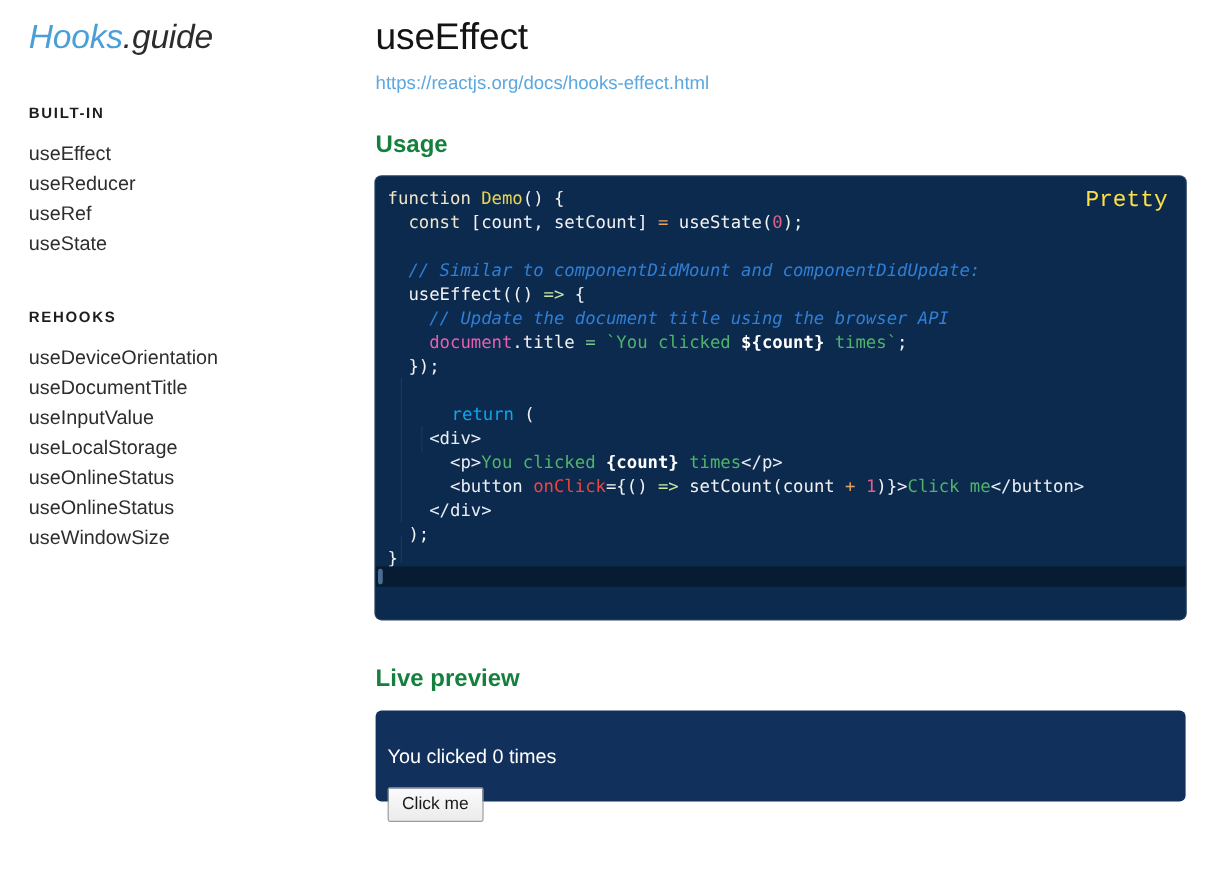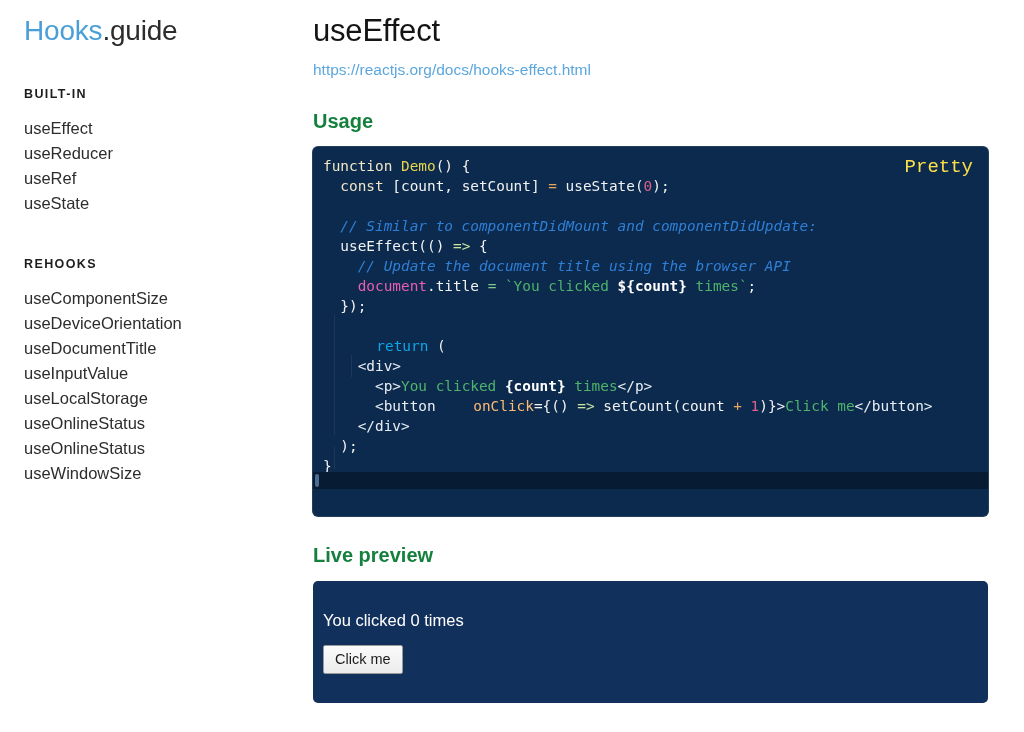--- a/index.html
+++ b/index.html
@@ -29,20 +29,21 @@
     box-sizing: border-box;
     padding: 14px 0 0 24px;
   }
   .brand {
     font-size: 28px;
     line-height: 34px;
     font-weight: 400;
     letter-spacing: -0.2px;
     margin: 0 0 0 0;
     white-space: nowrap;
+    font-style: italic;
   }
   .brand .brand-hooks { color: #4a9fd8; }
   .brand .brand-guide { color: #2c2c2c; }
 
   .nav-heading {
     font-size: 12.5px;
     font-weight: 700;
     letter-spacing: 1.4px;
     color: #1d1d1d;
     margin: 0;
@@ -93,21 +94,21 @@
   }
 
   .section-heading {
     font-size: 20px;
     line-height: 26px;
     font-weight: 700;
     color: #15803d;
     margin: 0;
   }
   .section-heading.usage { padding-top: 27px; }
-  .section-heading.live { padding-top: 26px; }
+  .section-heading.live { padding-top: 37px; }
 
   
   .code-wrap {
     position: relative;
     margin-top: 13px;
     background: #0c2a4d;
     border-radius: 5px;
     height: 369px;
     box-sizing: border-box;
     overflow: hidden;
@@ -161,21 +162,21 @@
   .t-plain   { color: #f2f2f2; }
   .t-punct   { color: #f2f2f2; }
   .t-op      { color: #e8a45c; }   
   .t-arrow   { color: #c8e6a0; }   
   .t-num     { color: #e0608a; }   
   .t-str     { color: #4fb36b; }   
   .t-comment { color: #2f7fd6; font-style: italic; }
   .t-obj     { color: #e85fb0; }   
   .t-prop    { color: #f2f2f2; }
   .t-tag     { color: #e9eef5; }
-  .t-attr    { color: #fdba74; margin-left: 29px; }
+  .t-attr    { color: #ef4444; }
   .t-interp  { color: #ffffff; font-weight: bold; }
   .t-eq-green{ color: #7ec98f; }
 
   .code-scroll-track {
     position: absolute;
     left: 0;
     right: 0;
     bottom: 27px;
     height: 17px;
     background: #071c33;
@@ -190,21 +191,21 @@
     background: #4a6d91;
     border-radius: 2px;
     cursor: pointer;
   }
 
   
   .preview-box {
     margin-top: 13px;
     background: #11305c;
     border-radius: 5px;
-    height: 122px;
+    height: 76px;
     box-sizing: border-box;
     padding: 28px 0 0 8px;
   }
   .preview-text {
     font-family: "Liberation Sans", sans-serif;
     font-size: 16.5px;
     line-height: 22px;
     color: #ffffff;
     margin: 0;
     padding-left: 2px;
@@ -237,21 +238,20 @@
     <h2 class="nav-heading built-in">BUILT-IN</h2>
     <ul class="nav-list built-in-list">
       <li class="nav-item">useEffect</li>
       <li class="nav-item">useReducer</li>
       <li class="nav-item">useRef</li>
       <li class="nav-item">useState</li>
     </ul>
 
     <h2 class="nav-heading rehooks">REHOOKS</h2>
     <ul class="nav-list rehooks-list">
-      <li class="nav-item">useComponentSize</li>
       <li class="nav-item">useDeviceOrientation</li>
       <li class="nav-item">useDocumentTitle</li>
       <li class="nav-item">useInputValue</li>
       <li class="nav-item">useLocalStorage</li>
       <li class="nav-item">useOnlineStatus</li>
       <li class="nav-item">useOnlineStatus</li>
       <li class="nav-item">useWindowSize</li>
     </ul>
   </aside>
 

